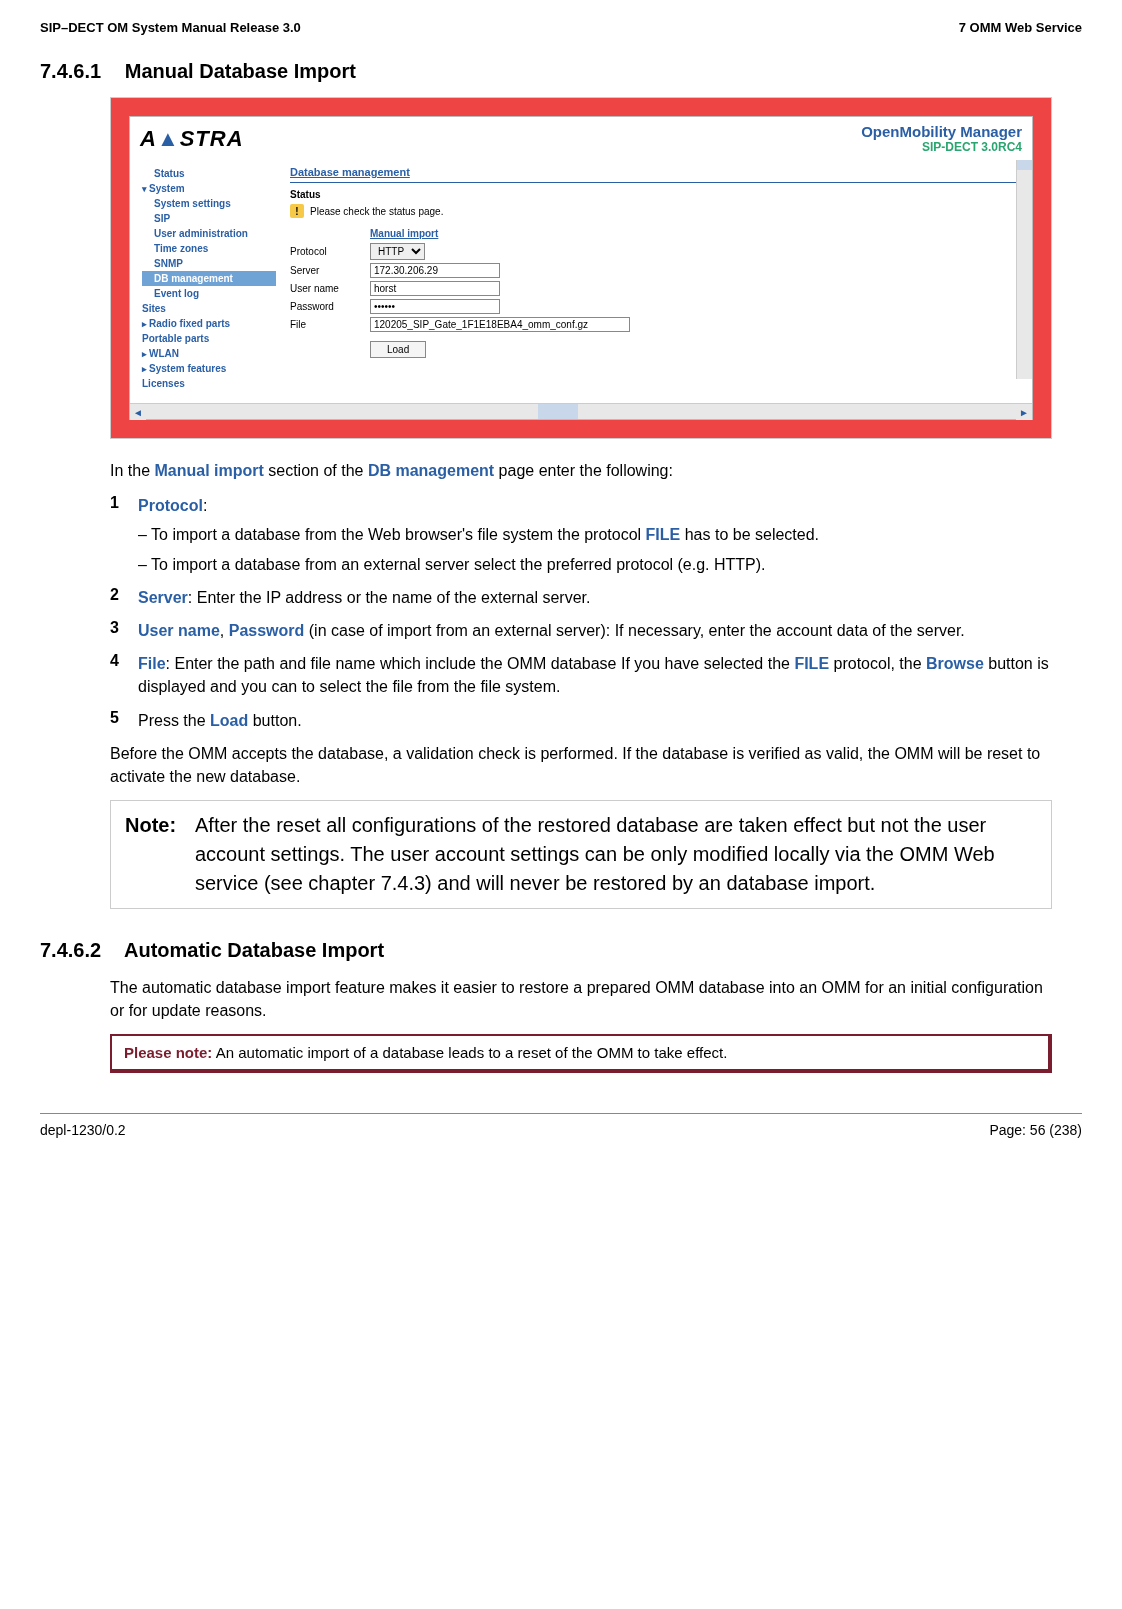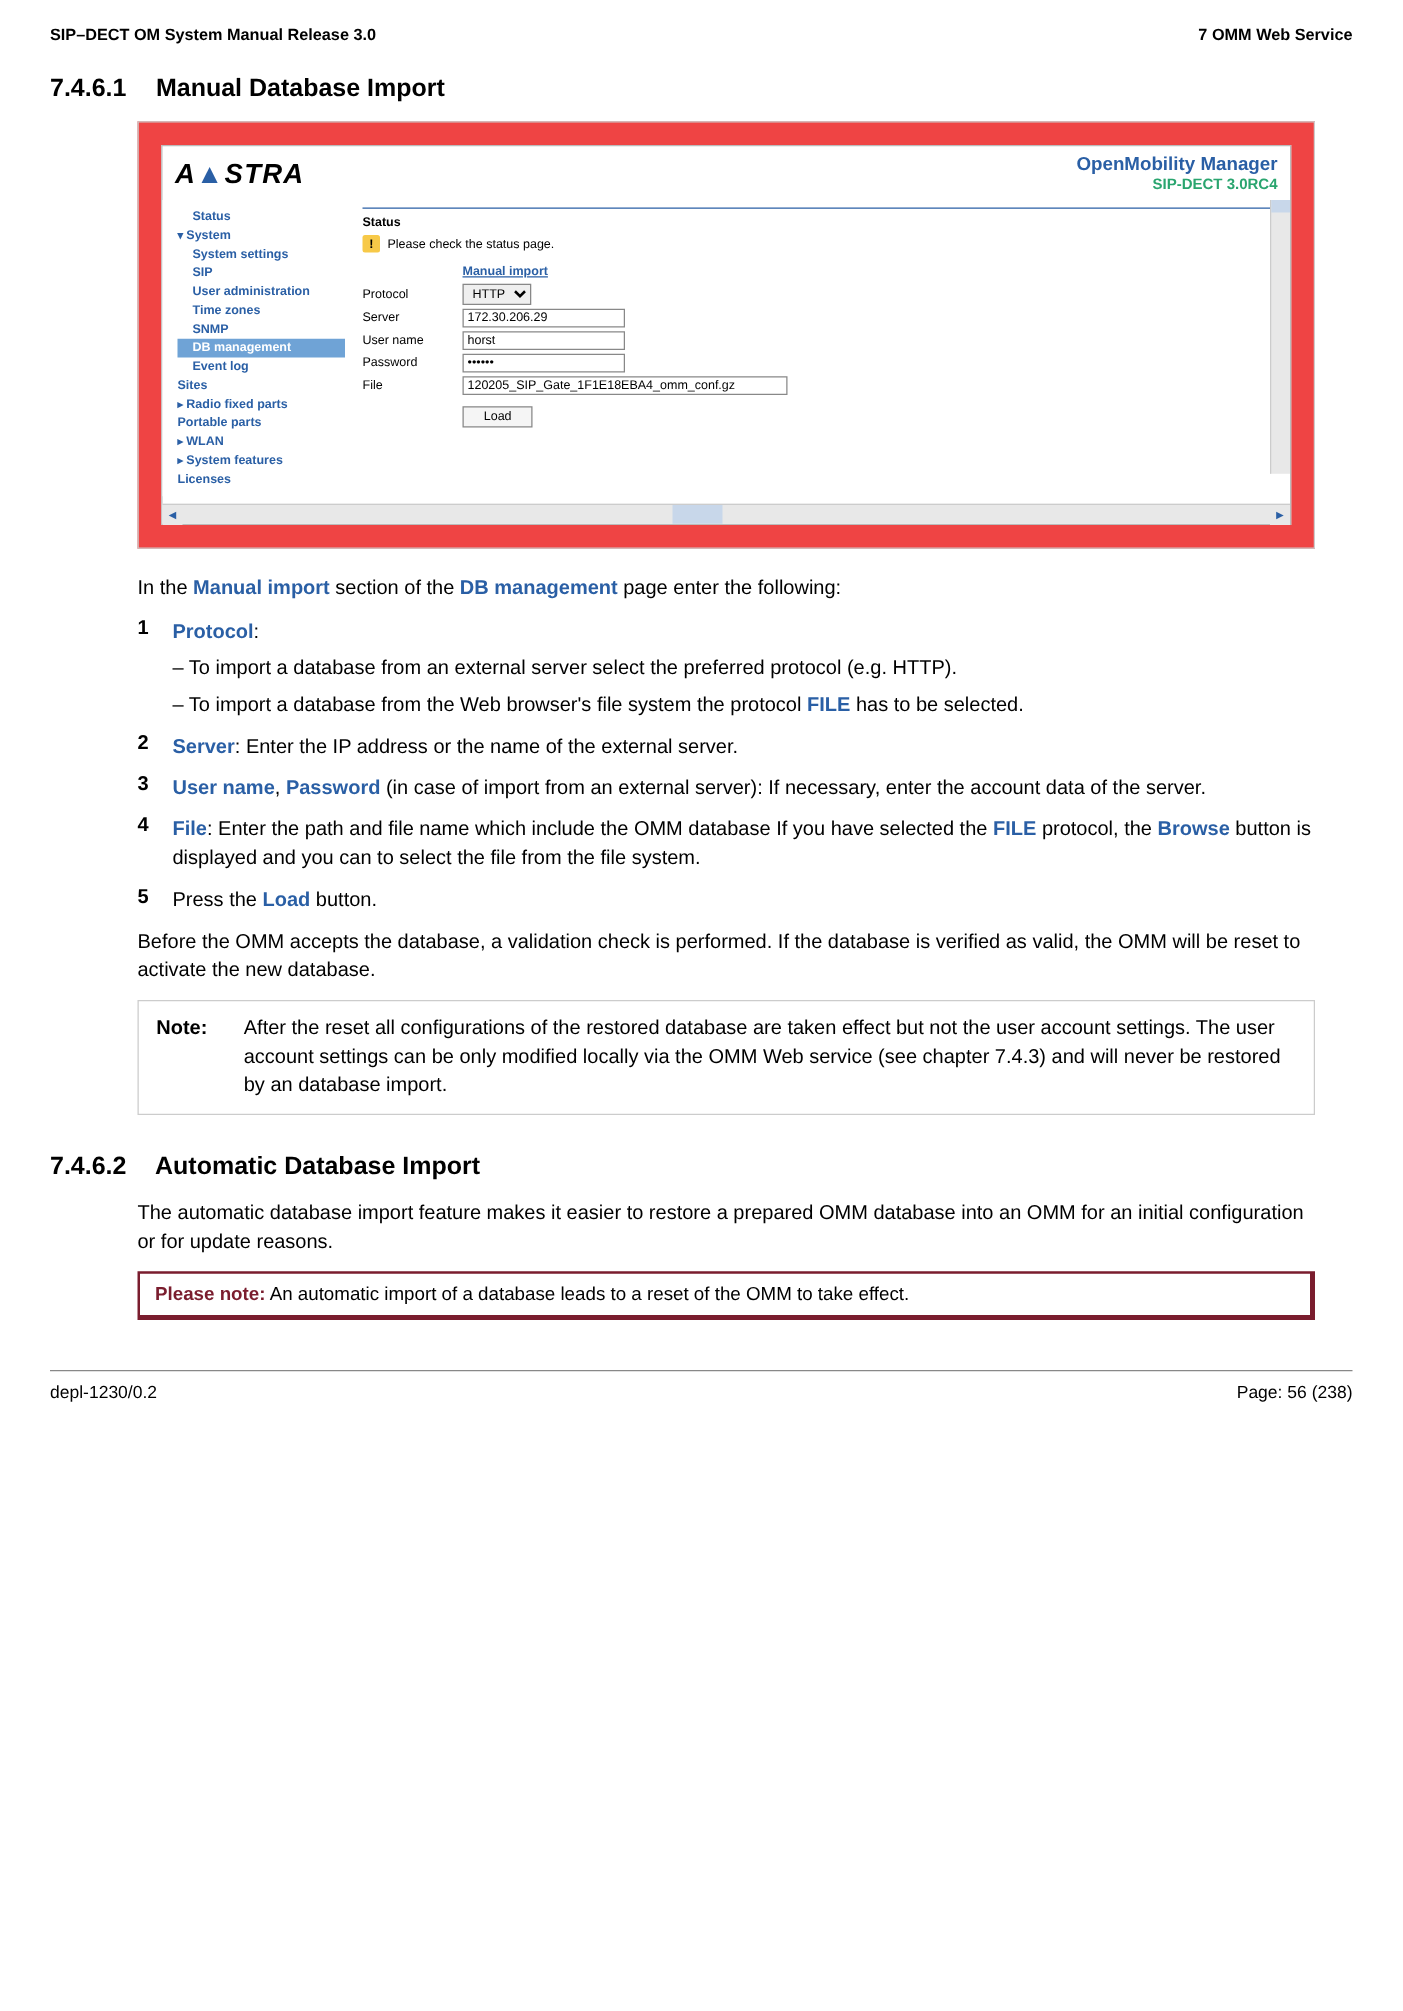--- a/index.html
+++ b/index.html
@@ -128,21 +128,21 @@
   .body-text .kw { color: #2a5fa5; font-weight: bold; }
   ol.steps { list-style: none; padding: 0; }
   ol.steps > li { display: flex; margin-bottom: 10px; }
   ol.steps .num { font-weight: bold; width: 28px; flex-shrink: 0; font-size: 16px; }
   ol.steps .content { flex: 1; font-size: 16px; line-height: 1.45; }
   ol.steps .content .kw { color: #2a5fa5; font-weight: bold; }
   ol.steps .content .sub { margin-top: 6px; }
   .info-note {
     border: 1px solid #ccc;
     padding: 10px 14px;
-    font-size: 16px;
+    font-size: 20px;
     line-height: 1.45;
     margin-top: 12px;
     margin-bottom: 30px;
     display: flex;
   }
   .info-note .nlabel { font-weight: bold; width: 70px; flex-shrink: 0; }
   .footer-hr { border: none; border-top: 1px solid #888; margin-top: 40px; margin-bottom: 8px; }
   .footer-row { display: flex; justify-content: space-between; font-size: 14px; }
 </style>
 </head>
@@ -184,20 +184,21 @@
           <div class="selected">DB management</div>
           <div class="sub">Event log</div>
           <div>Sites</div>
           <div class="arrow"><span>Radio fixed parts</span></div>
           <div>Portable parts</div>
           <div class="arrow"><span>WLAN</span></div>
           <div class="arrow"><span>System features</span></div>
           <div>Licenses</div>
         </div>
         <div class="ss-main">
+          <div class="ss-main-title">Database management</div>
           <hr>
           <div class="ss-status-lbl">Status</div>
           <div class="ss-status-row">
             <span class="warn-icon">!</span>
             <span>Please check the status page.</span>
           </div>
           <div class="ss-section-lbl">Manual import</div>
           <div class="ss-form-row">
             <label>Protocol</label>
             <select><option>HTTP</option></select>
@@ -236,22 +237,22 @@
 
   <p class="body-text">
     <span>In the </span><span class="kw">Manual import</span><span> section of the </span><span class="kw">DB management</span><span> page enter the following:</span>
   </p>
 
   <ol class="steps">
     <li>
       <span class="num">1</span>
       <div class="content">
         <span class="kw">Protocol</span><span>:</span>
+        <div class="sub"><span>– To import a database from the Web browser's file system the protocol </span><span class="kw">FILE</span><span> has to be selected.</span></div>
         <div class="sub">– To import a database from an external server select the preferred protocol (e.g. HTTP).</div>
-        <div class="sub"><span>– To import a database from the Web browser's file system the protocol </span><span class="kw">FILE</span><span> has to be selected.</span></div>
       </div>
     </li>
     <li>
       <span class="num">2</span>
       <div class="content"><span class="kw">Server</span><span>: Enter the IP address or the name of the external server.</span></div>
     </li>
     <li>
       <span class="num">3</span>
       <div class="content"><span class="kw">User name</span><span>, </span><span class="kw">Password</span><span> (in case of import from an external server): If necessary, enter the account data of the server.</span></div>
     </li>

